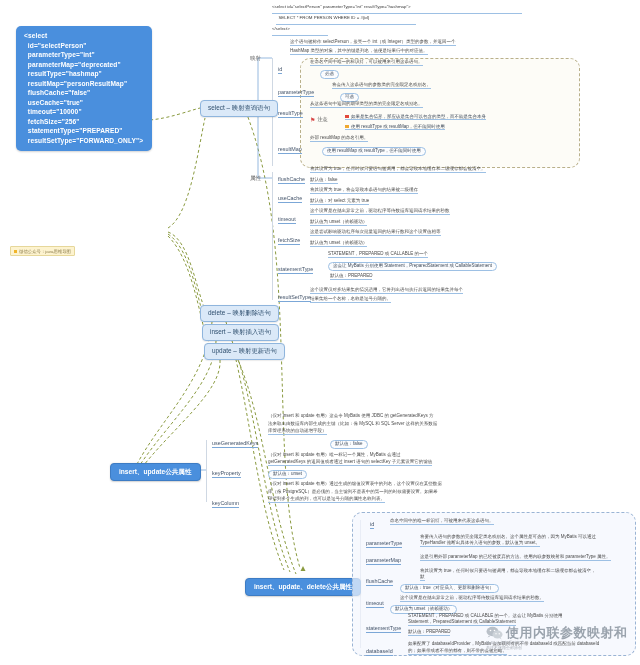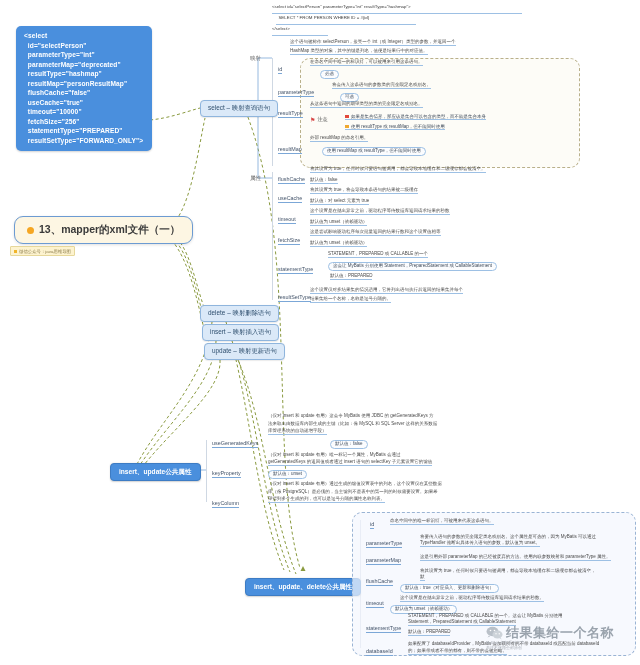--- a/index.html
+++ b/index.html
@@ -154,24 +154,20 @@
   parameterMap="deprecated"
   resultType="hashmap"
   resultMap="personResultMap"
   flushCache="false"
   useCache="true"
   timeout="10000"
   fetchSize="256"
   statementType="PREPARED"
   resultSetType="FORWARD_ONLY"&gt;</div>
 
-  <div class="node title-node" style="left:14px;top:216px;">
-    <span class="dot-orange"></span>
-    <span>13、mapper的xml文件（一）</span>
-  </div>
   <div class="sub-note" style="left:10px;top:246px;">
     <span class="sq"></span>
     <span>微信公众号：java思维导图</span>
   </div>
 
   <div class="node branch" style="left:200px;top:100px;">select – 映射查询语句</div>
   <div class="node branch" style="left:200px;top:305px;">delete – 映射删除语句</div>
   <div class="node branch" style="left:202px;top:324px;">insert – 映射插入语句</div>
   <div class="node branch" style="left:204px;top:343px;">update – 映射更新语句</div>
 
@@ -296,18 +292,18 @@
     <svg class="wechat" viewBox="0 0 34 28">
       <ellipse cx="13" cy="11" rx="12" ry="9.5" fill="#b9c0c8"></ellipse>
       <path d="M6,19 l-3,4 l5.5,-2.6 z" fill="#b9c0c8"></path>
       <circle cx="9" cy="9" r="1.6" fill="#ffffff"></circle>
       <circle cx="17" cy="9" r="1.6" fill="#ffffff"></circle>
       <ellipse cx="23" cy="17" rx="10" ry="8" fill="#cdd3d9"></ellipse>
       <path d="M29,23.5 l2.6,3.4 l-4.6,-2.2 z" fill="#cdd3d9"></path>
       <circle cx="20" cy="15.5" r="1.3" fill="#ffffff"></circle>
       <circle cx="26.5" cy="15.5" r="1.3" fill="#ffffff"></circle>
     </svg>
-    <span class="wm-text">结果集给一个名称</span>
+    <span class="wm-text">使用内联参数映射和</span>
   </div>
   <div class="wm-sub" style="left:486px;top:640px;">MyBatis框架系列文章
 关注不迷路全部原创</div>
 
 </div>
 
 </body></html>

